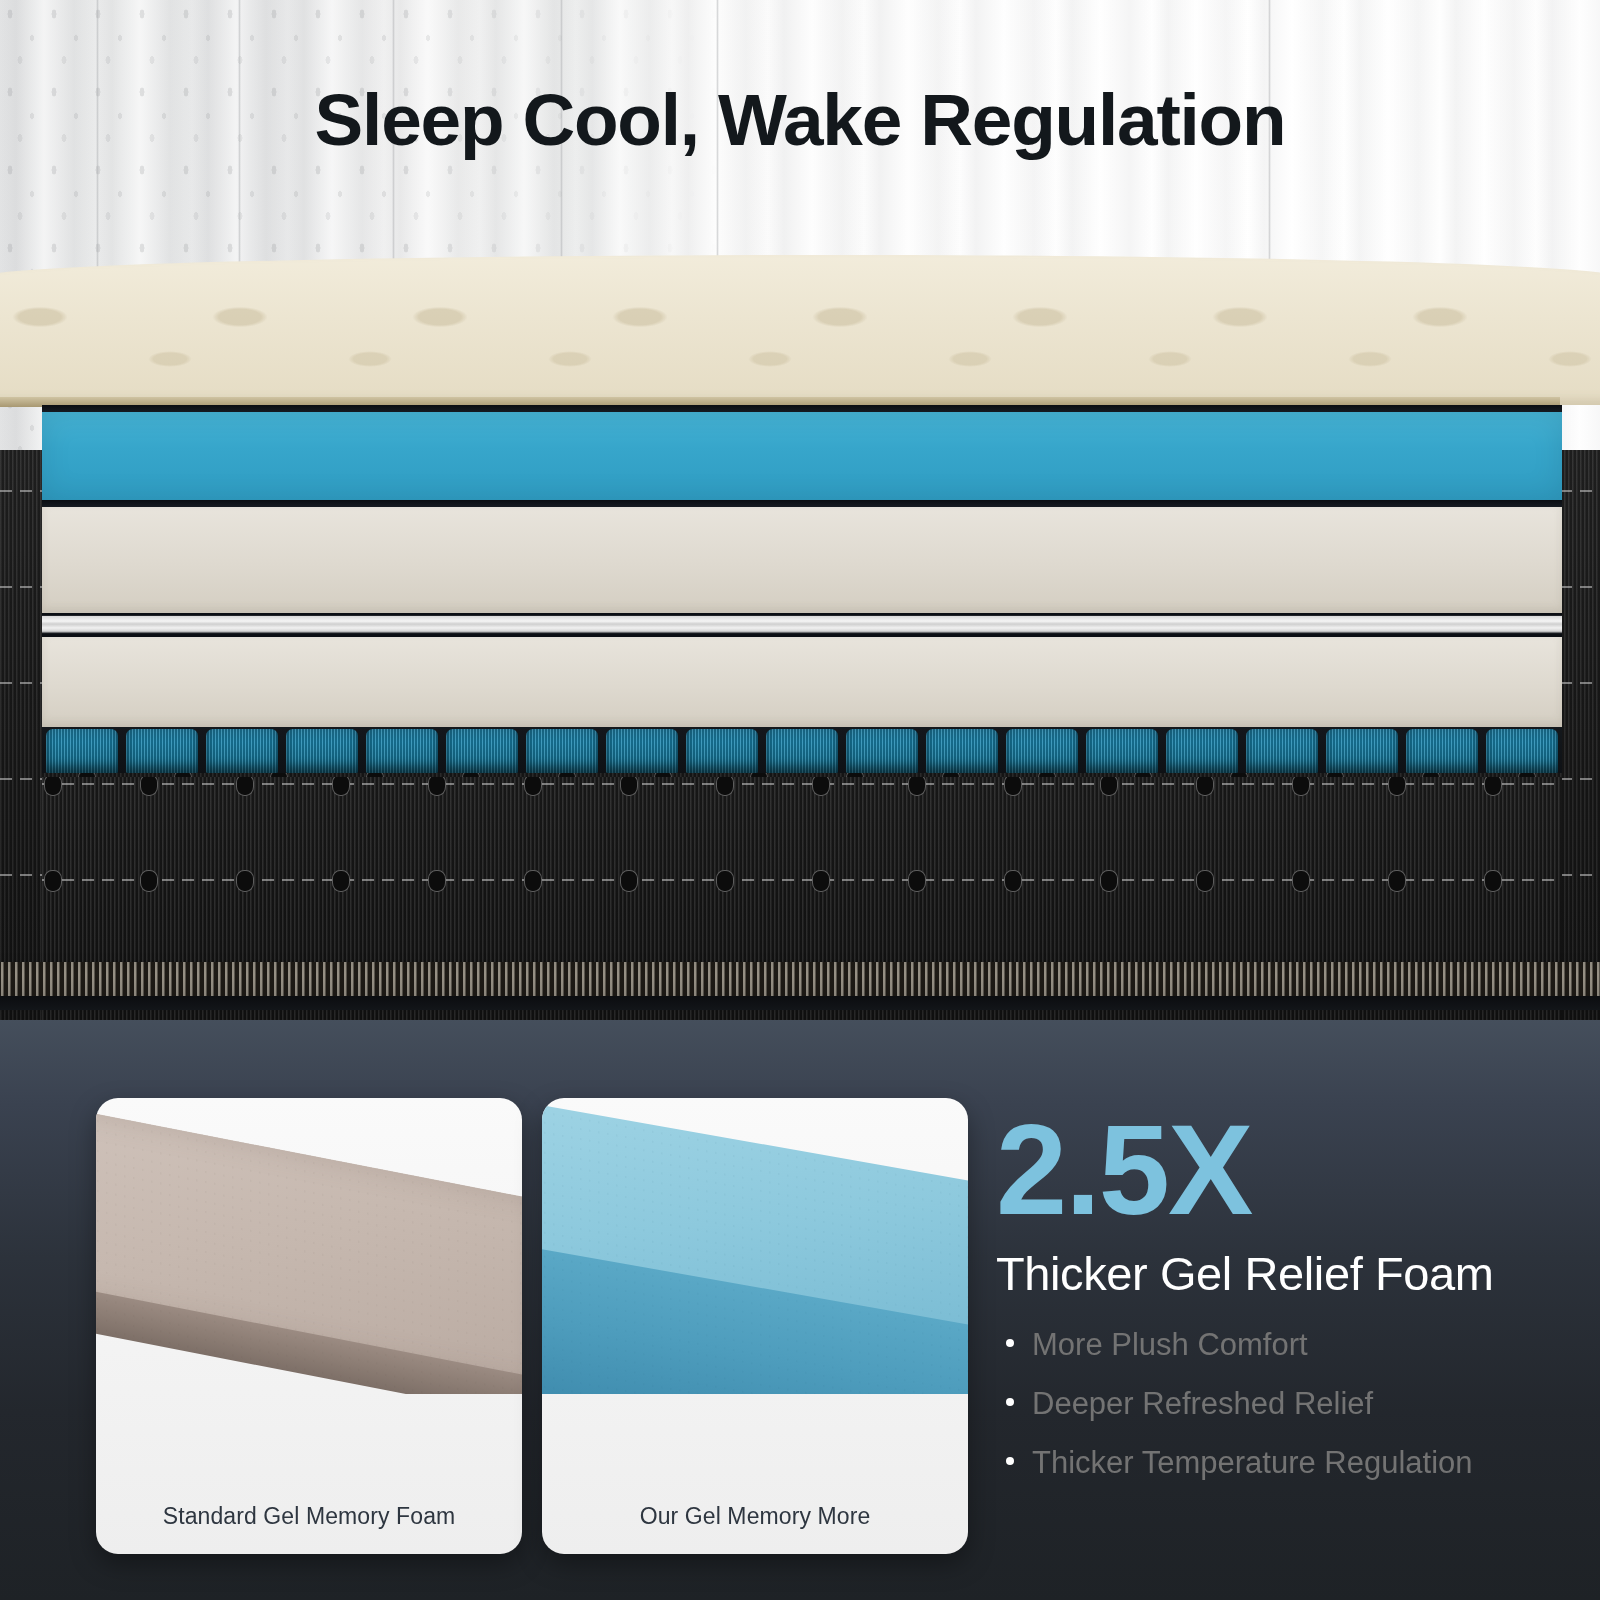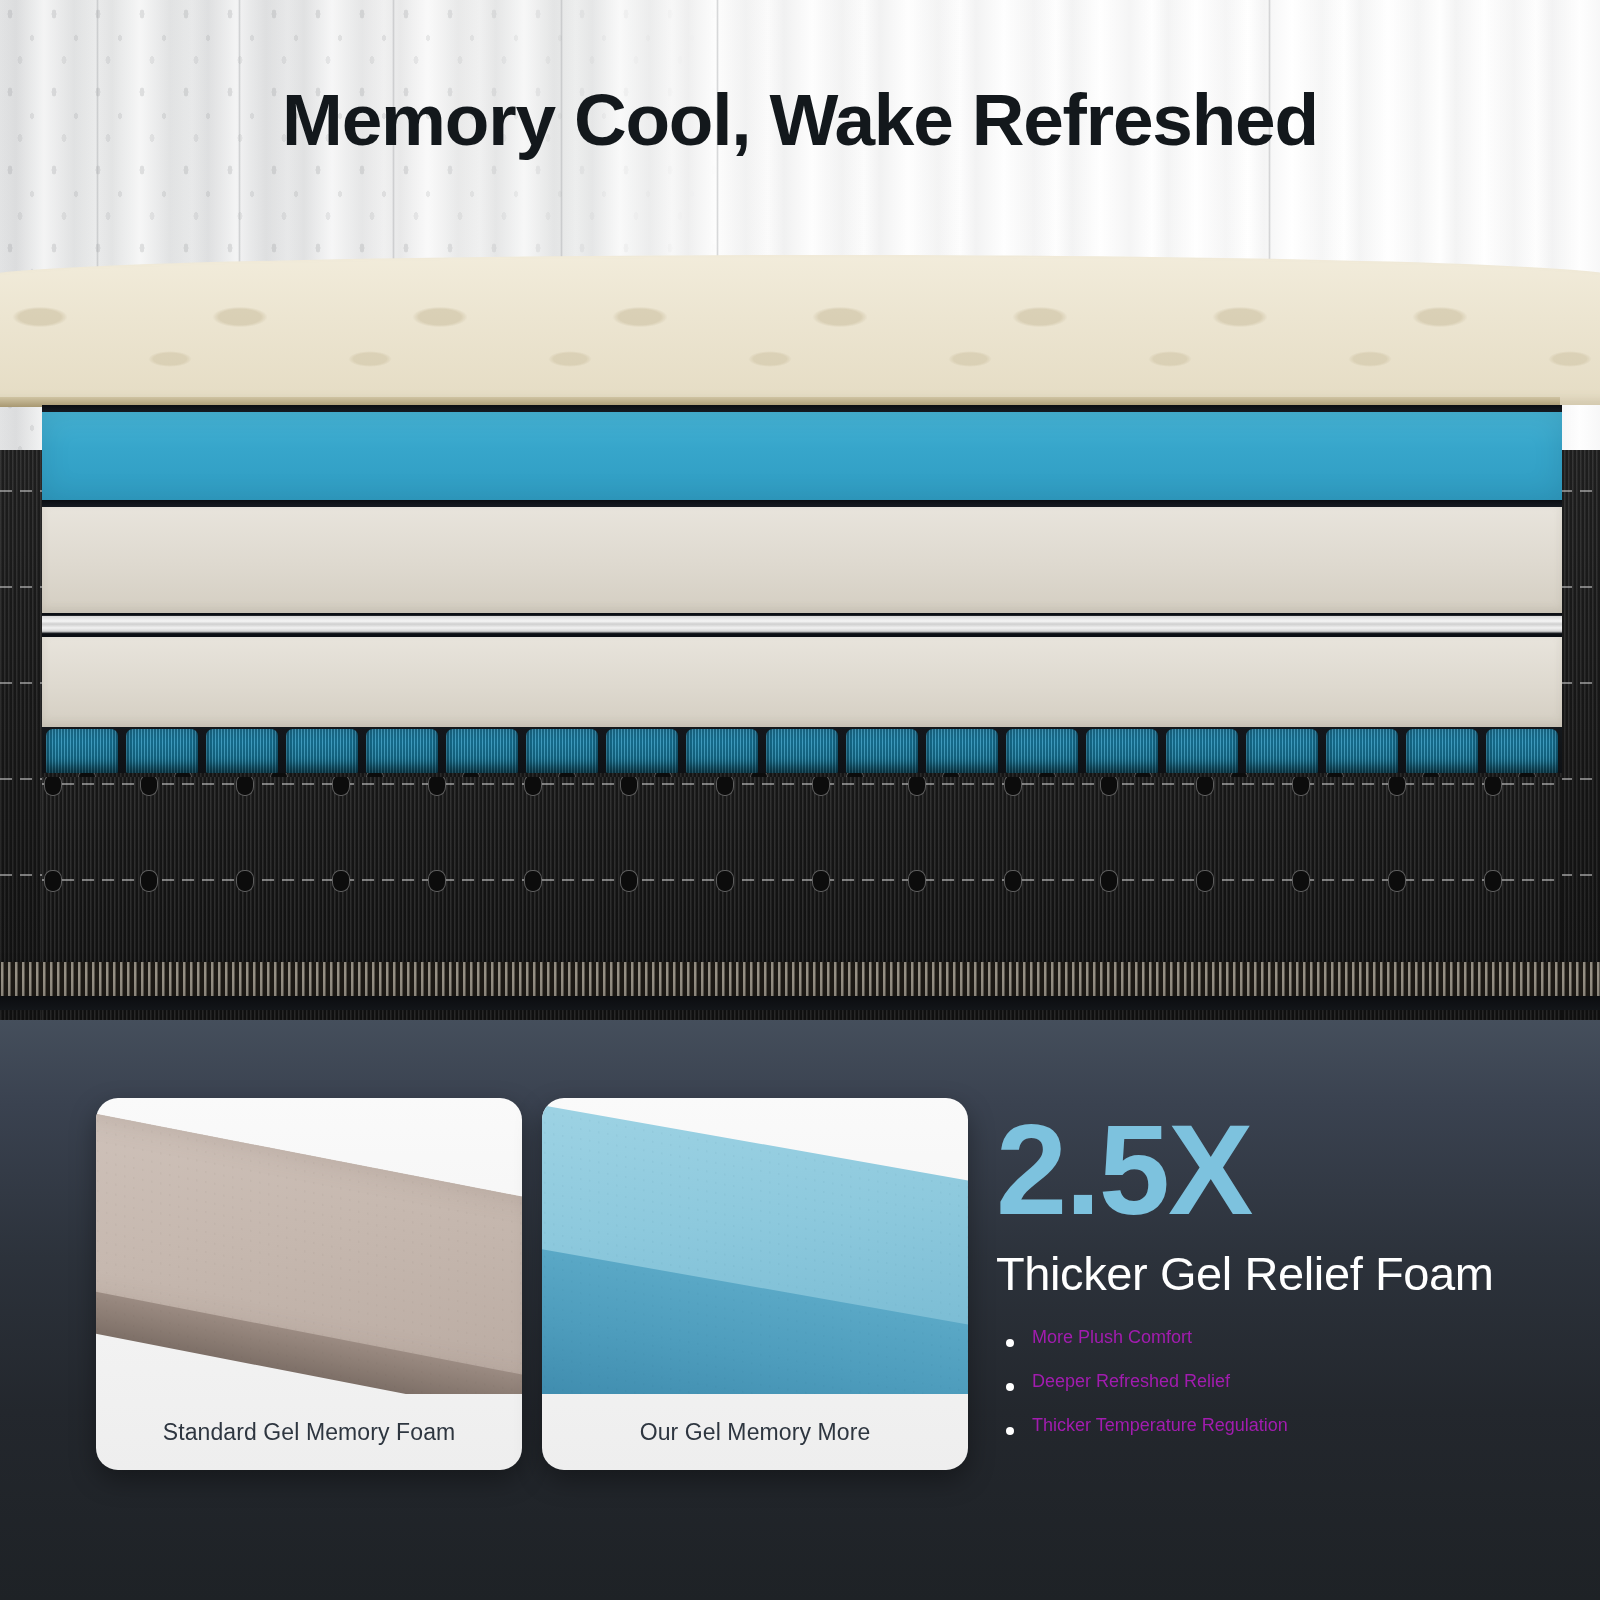--- a/index.html
+++ b/index.html
@@ -310,21 +310,21 @@
     top: 1098px;
     width: 872px;
     height: 372px;
     display: flex;
     gap: 20px;
     z-index: 30;
   }
   .card {
     position: relative;
     width: 426px;
-    height: 372px;
+    height: 456px;
     border-radius: 22px;
     overflow: hidden;
     background: linear-gradient(180deg, #fafafa 0%, #f3f3f3 55%, #eeeeee 100%);
     box-shadow: 0 10px 26px rgba(0,0,0,.35);
   }
   .card-photo {
     position: absolute;
     left: 0; top: 0;
     width: 426px;
     height: 296px;
@@ -433,22 +433,22 @@
   }
   .bullets {
     margin: 26px 0 0 0;
     padding: 0;
     list-style: none;
   }
   .bullets li {
     position: relative;
     padding-left: 36px;
     margin-bottom: 23px;
-    font-size: 18px;
-    color: #a21caf;
+    font-size: 31px;
+    color: #737373;
   }
   .bullets li::before {
     content: "";
     position: absolute;
     left: 10px;
     top: 12px;
     width: 8px;
     height: 8px;
     border-radius: 50%;
     background: #ffffff;
@@ -463,21 +463,21 @@
     <div class="curtain"></div>
     <div class="curtain-lace"></div>
     <div class="curtain-fold" style="left:96px"></div>
     <div class="curtain-fold" style="left:238px"></div>
     <div class="curtain-fold" style="left:392px"></div>
     <div class="curtain-fold" style="left:560px"></div>
     <div class="curtain-fold" style="left:716px"></div>
     <div class="curtain-fold" style="left:1268px"></div>
   </div>
 
-  <div class="headline">Memory Cool, Wake Refreshed</div>
+  <div class="headline">Sleep Cool, Wake Regulation</div>
 
   <div class="mattress">
 
     <div class="side-panel" id="sidePanel">
         <div class="panel-row" style="top: 40px;"></div>
         <div class="eyelet" style="left: 106px; top: 41px;"></div>
         <div class="eyelet" style="left: 202px; top: 41px;"></div>
         <div class="eyelet" style="left: 298px; top: 41px;"></div>
         <div class="eyelet" style="left: 394px; top: 41px;"></div>
         <div class="eyelet" style="left: 490px; top: 41px;"></div>

